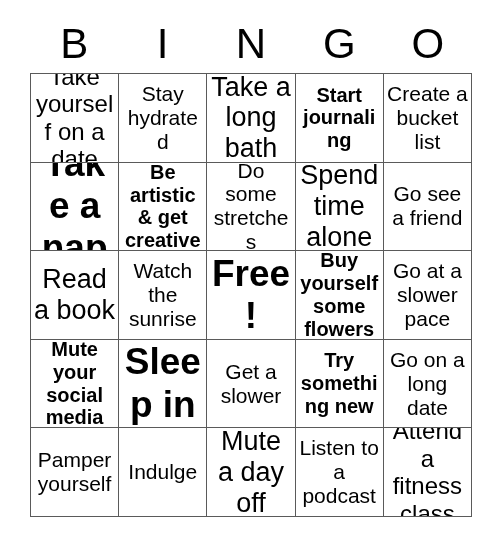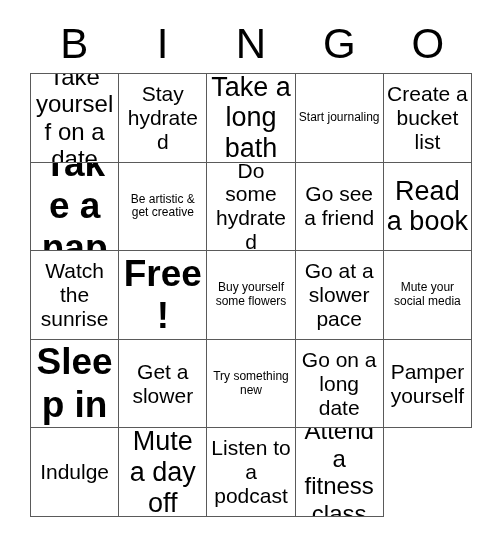--- a/index.html
+++ b/index.html
@@ -62,21 +62,21 @@
     padding: 2px 3px;
     overflow: hidden;
   }
   .cell-text {
     text-align: center;
     line-height: 1.14;
     width: 100%;
     word-wrap: break-word;
     color: #000000;
   }
-  .fs-sm  { font-size: 12px; }
+  .fs-sm  { font-size: 20px; font-weight: bold; }
   .fs-md  { font-size: 24px; }
   .fs-lg  { font-size: 21px; }
   .fs-xl  { font-size: 27px; }
   .fs-xxl { font-size: 37px; font-weight: bold; }
 </style>
 </head>
 <body>
 
 <div id="bingo-card">
 
@@ -106,21 +106,24 @@
       <span class="cell-text fs-lg">Create a bucket list</span>
     </div>
 
     <div class="cell">
       <span class="cell-text fs-xxl">Take a nap</span>
     </div>
     <div class="cell">
       <span class="cell-text fs-sm">Be artistic &amp; get creative</span>
     </div>
     <div class="cell">
-      <span class="cell-text fs-lg">Do some hydrated</span>
+      <span class="cell-text fs-lg">Do some stretches</span>
+    </div>
+    <div class="cell">
+      <span class="cell-text fs-xl">Spend time alone</span>
     </div>
     <div class="cell">
       <span class="cell-text fs-lg">Go see a friend</span>
     </div>
 
     <div class="cell">
       <span class="cell-text fs-xl">Read a book</span>
     </div>
     <div class="cell">
       <span class="cell-text fs-lg">Watch the sunrise</span>

